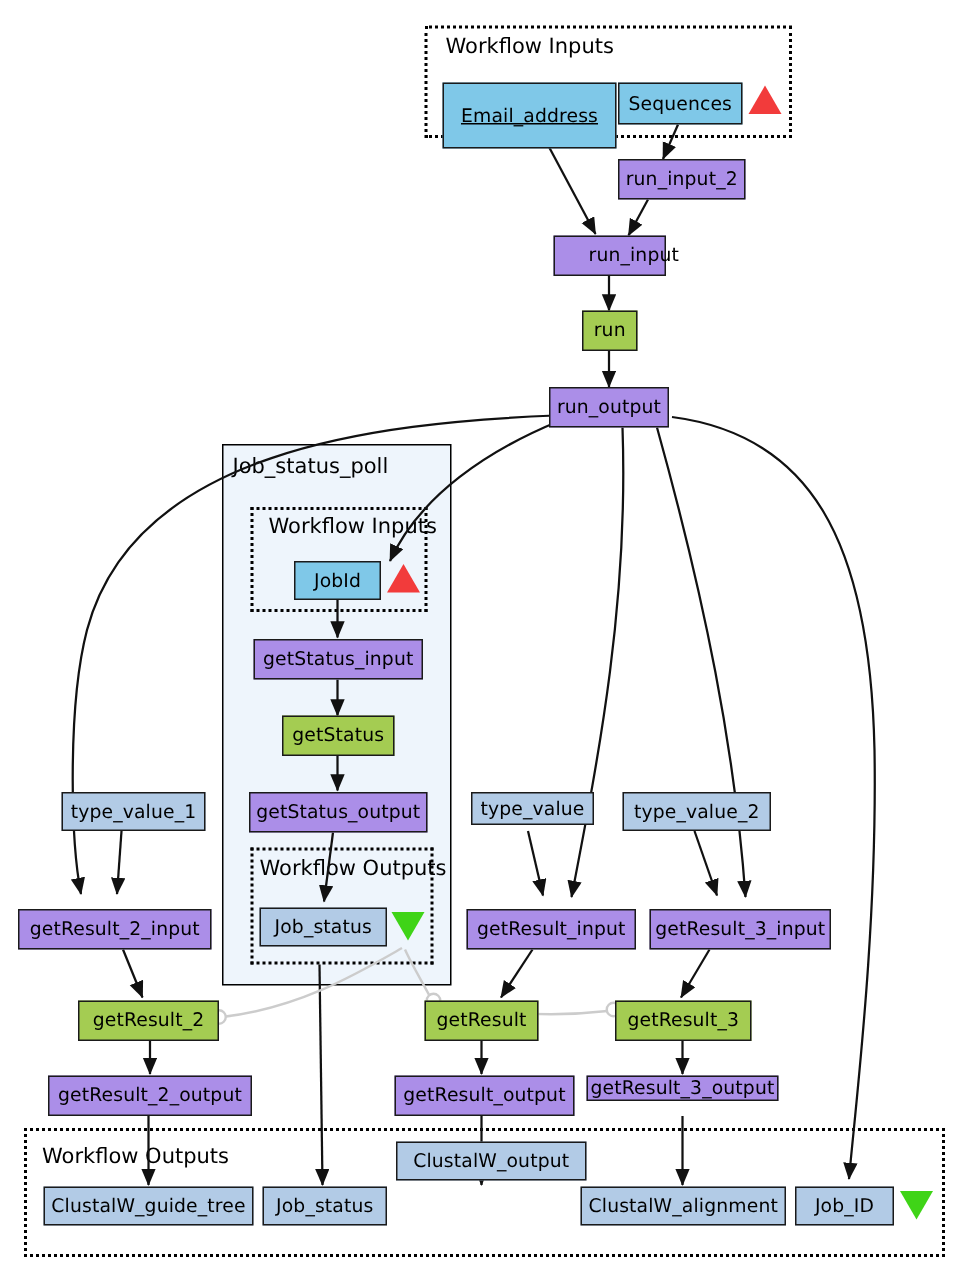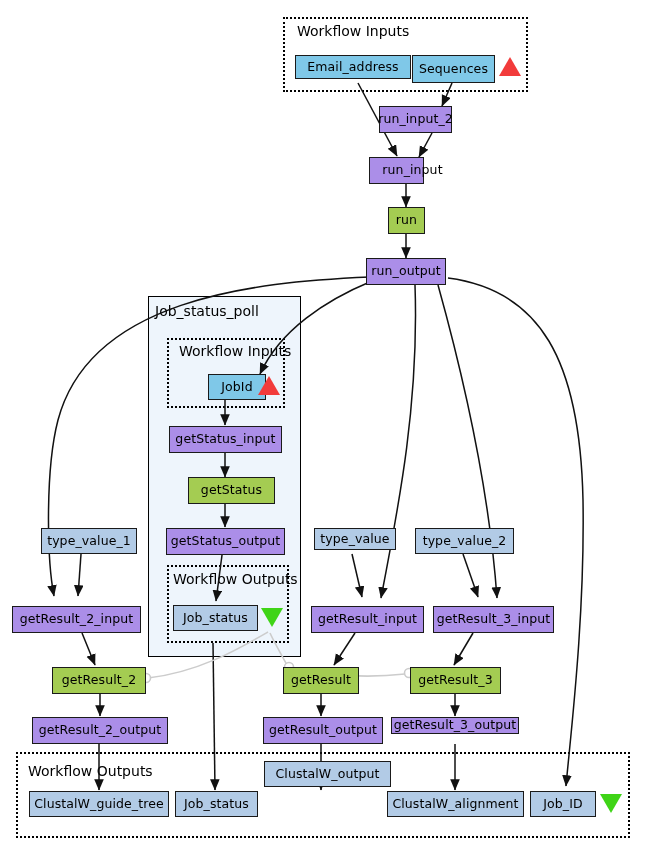--- a/index.html
+++ b/index.html
@@ -130,38 +130,38 @@
     <g fill="none" stroke="#cccccc" stroke-width="1.6">
       <path d="M148,678 C200,672 240,648 268,632"></path>
       <circle cx="146" cy="678" r="4.5" fill="#ffffff" stroke="#cccccc" stroke-width="1.6"></circle>
       <path d="M287,665 C280,652 274,642 270,633"></path>
       <circle cx="289" cy="667" r="4.5" fill="#ffffff" stroke="#cccccc" stroke-width="1.6"></circle>
       <path d="M293,668 C330,676 370,678 405,674"></path>
       <circle cx="409" cy="673" r="4.5" fill="#ffffff" stroke="#cccccc" stroke-width="1.6"></circle>
     </g>
   </svg>
 
-  <div class="node n-input" style="left:295px;top:55px;width:116px;height:24px;">Email_address</div>
+  <div class="node n-input" style="left:295px;top:55px;width:116px;height:44px;text-decoration:underline;">Email_address</div>
   <div class="node n-input" style="left:412px;top:55px;width:83px;height:28px;">Sequences</div>
   <div class="tri-wrap" style="left:499px;top:57px;">
     <div class="tri tri-up"></div>
   </div>
 
-  <div class="node n-proc" style="left:379px;top:106px;width:73px;height:27px;">run_input_2</div>
-  <div class="node n-proc" style="left:369px;top:157px;width:55px;height:27px;padding-left:32px;">run_input</div>
+  <div class="node n-proc" style="left:412px;top:106px;width:85px;height:27px;">run_input_2</div>
+  <div class="node n-proc" style="left:369px;top:157px;width:75px;height:27px;padding-left:32px;">run_input</div>
   <div class="node n-op" style="left:388px;top:207px;width:37px;height:27px;">run</div>
   <div class="node n-proc" style="left:366px;top:258px;width:80px;height:27px;">run_output</div>
 
-  <div class="node n-input" style="left:208px;top:374px;width:58px;height:26px;">JobId</div>
+  <div class="node n-input" style="left:196px;top:374px;width:58px;height:26px;">JobId</div>
   <div class="tri-wrap" style="left:258px;top:376px;">
     <div class="tri tri-up"></div>
   </div>
 
   <div class="node n-proc" style="left:169px;top:426px;width:113px;height:27px;">getStatus_input</div>
-  <div class="node n-op" style="left:188px;top:477px;width:87px;height:27px;">getStatus</div>
+  <div class="node n-op" style="left:188px;top:477px;width:75px;height:27px;">getStatus</div>
   <div class="node n-proc" style="left:166px;top:528px;width:119px;height:27px;">getStatus_output</div>
 
   <div class="node n-output" style="left:173px;top:605px;width:85px;height:26px;">Job_status</div>
   <div class="tri-wrap" style="left:261px;top:608px;">
     <div class="tri tri-down"></div>
   </div>
 
   <div class="node n-output" style="left:41px;top:528px;width:96px;height:26px;">type_value_1</div>
   <div class="node n-output" style="left:314px;top:528px;width:82px;height:22px;">type_value</div>
   <div class="node n-output" style="left:415px;top:528px;width:99px;height:26px;">type_value_2</div>

